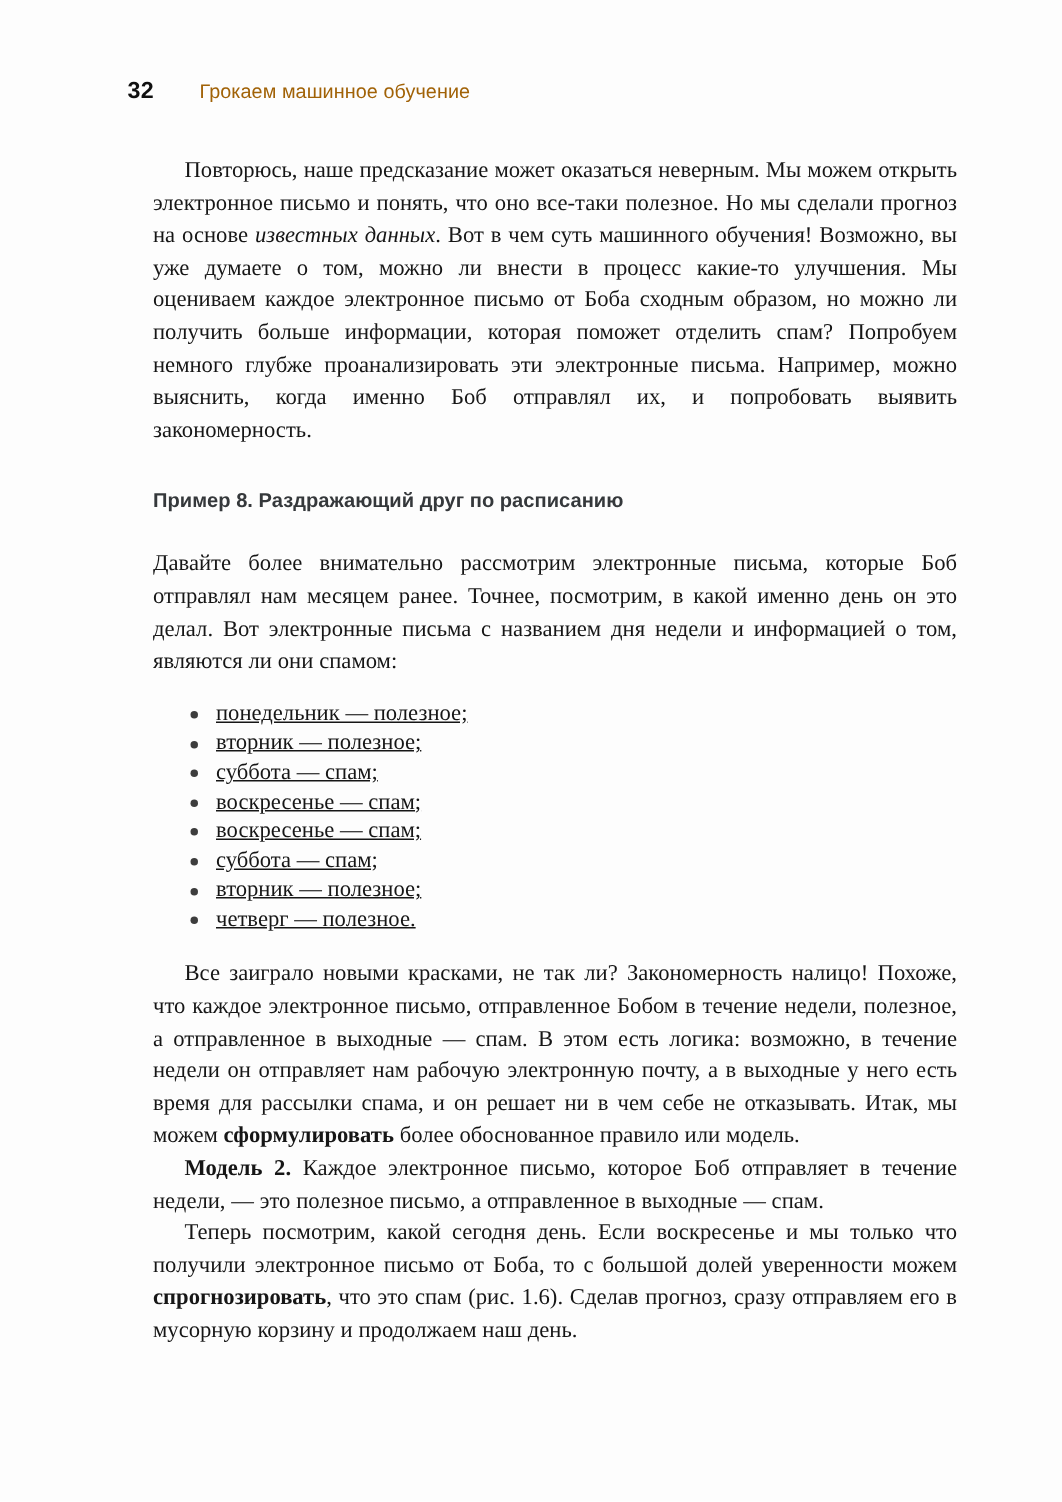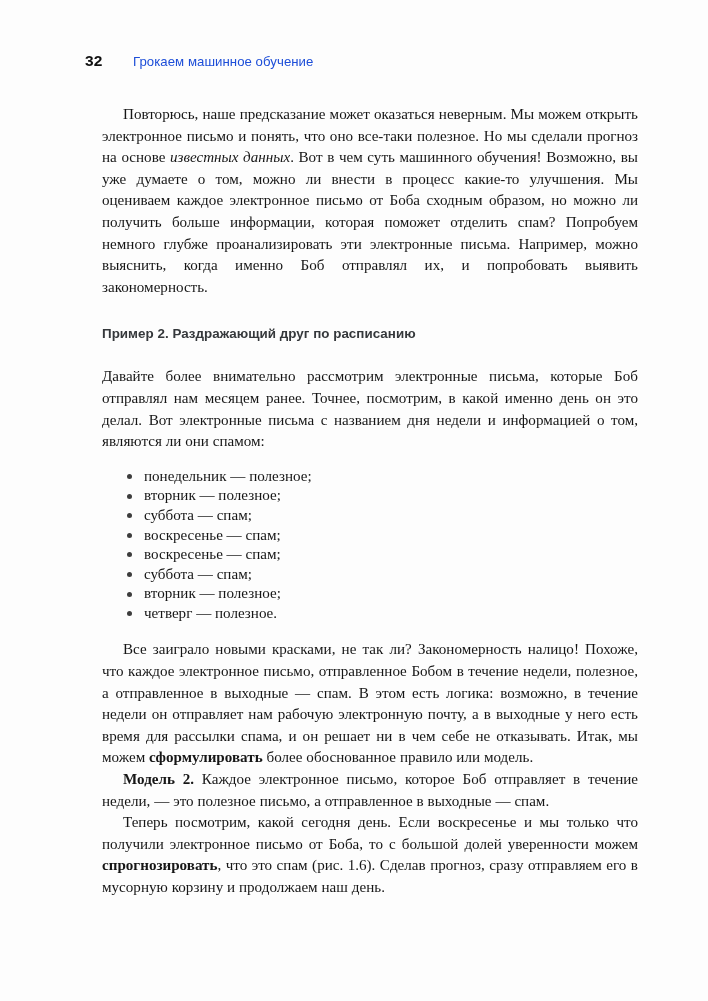--- a/index.html
+++ b/index.html
@@ -43,21 +43,21 @@
     font-size: 15.5px;
     font-weight: 700;
     letter-spacing: 0.2px;
     color: #101010;
     width: 48px;
     display: block;
   }
   .head-title {
     font-size: 13.2px;
     font-weight: 400;
-    color: #1d4ed8;
+    color: #a16207;
     letter-spacing: 0.05px;
   }
 
   
   .col {
     position: absolute;
     left: 102px;
     top: 104px;
     width: 536px;
   }
@@ -95,20 +95,21 @@
     padding: 0;
     list-style: none;
   }
   ul.daylist li {
     position: relative;
     padding-left: 42px;
     font-size: 15.1px;
     line-height: 19.6px;
     color: #161616;
     text-align: left;
+    text-decoration: underline;
   }
   ul.daylist li .bullet {
     position: absolute;
     left: 25px;
     top: 7.4px;
     width: 5px;
     height: 5px;
     border-radius: 50%;
     background: #3d3d3d;
     display: block;
@@ -127,21 +128,21 @@
   <div class="running-head">
     <span class="folio">32</span>
     <span class="head-title">Грокаем машинное обучение</span>
   </div>
 
   <div class="col">
 
     <p class="body"><span>Повторюсь, наше предсказание может оказаться неверным. Мы можем открыть электронное письмо и понять, что оно все-таки полезное. Но мы сделали прогноз на основе </span><i>известных данных</i><span>. Вот в чем суть машинного обучения! Возможно, вы уже думаете о том, можно ли внести в процесс какие-то улучшения. Мы оцениваем каждое электронное письмо от Боба сходным образом, но можно ли получить больше информации, которая поможет отделить спам? Попробуем немного глубже проанализировать эти электронные письма. Например, можно выяснить, когда именно Боб отправлял их, и попробовать выявить закономерность.</span></p>
 
     <div class="head-space-before"></div>
-    <h2 class="example-head">Пример 2. Раздражающий друг по расписанию</h2>
+    <h2 class="example-head">Пример 8. Раздражающий друг по расписанию</h2>
     <div class="head-space-after"></div>
 
     <p class="body no-indent"><span>Давайте более внимательно рассмотрим электронные письма, которые Боб отправлял нам месяцем ранее. Точнее, посмотрим, в какой именно день он это делал. Вот электронные письма с названием дня недели и информацией о том, являются ли они спамом:</span></p>
 
     <div class="list-space-before"></div>
     <ul class="daylist">
         <li><span class="bullet"></span><span>понедельник — полезное;</span></li>
         <li><span class="bullet"></span><span>вторник — полезное;</span></li>
         <li><span class="bullet"></span><span>суббота — спам;</span></li>
         <li><span class="bullet"></span><span>воскресенье — спам;</span></li>

